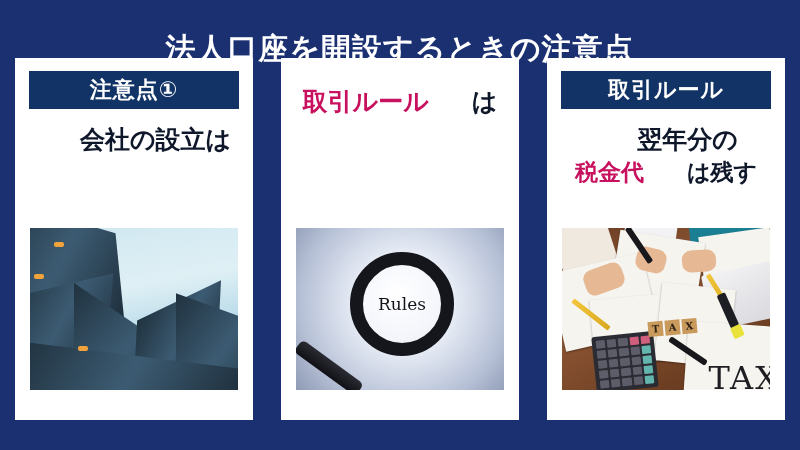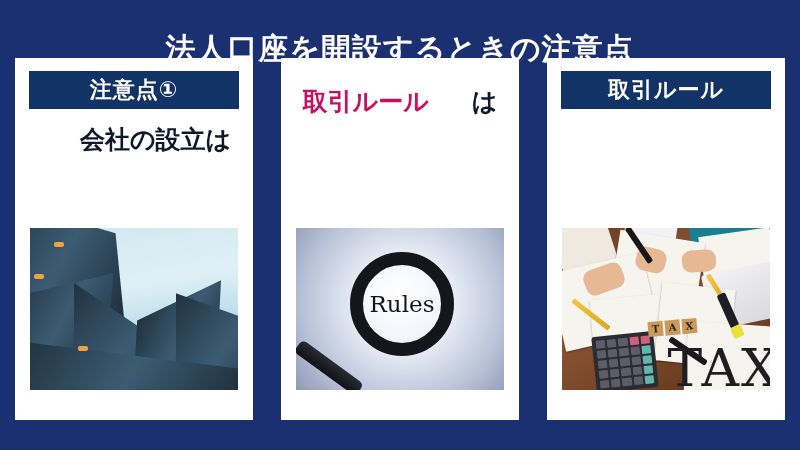--- a/index.html
+++ b/index.html
@@ -158,21 +158,21 @@
     box-sizing: border-box;
   }
   .photo-rules .lens-word {
     position: absolute;
     left: 54px; top: 24px;
     width: 104px; height: 104px;
     display: flex;
     align-items: center;
     justify-content: center;
     color: #14141a;
-    font-size: 23px;
+    font-size: 17px;
     font-family: "DejaVu Serif", serif;
     letter-spacing: 0px;
   }
   .photo-rules .handle {
     position: absolute;
     left: 2px; top: 110px;
     width: 76px; height: 15px;
     background: linear-gradient(180deg,#2b2b33,#101016);
     border-radius: 5px;
     transform: rotate(36deg);
@@ -276,21 +276,21 @@
     font-weight: bold;
     display: flex;
     align-items: center;
     justify-content: center;
     font-family: "DejaVu Serif", serif;
   }
   .photo-tax .bigtax {
     position: absolute;
     right: -10px; bottom: -4px;
     color: #1d1d22;
-    font-size: 52px;
+    font-size: 32px;
     font-family: "DejaVu Serif", serif;
     letter-spacing: 2px;
     line-height: 1;
   }
   .photo-tax .bigtax-sheet {
     position: absolute;
     right: -18px; bottom: -10px;
     width: 96px; height: 66px;
     background: #f7f5f0;
     transform: rotate(-3deg);
@@ -348,20 +348,28 @@
       <div class="photo photo-rules">
         <div class="handle"></div>
         <div class="lens-ring"></div>
         <div class="lens-word">Rules</div>
       </div>
     </div>
 
     <div class="card">
       <div class="card-header">
         <span class="card-header-label">取引ルール</span>
+      </div>
+      <div class="card-copy">
+        <div class="copy-line">
+          <span class="nv">翌年分の</span>
+        </div>
+        <div class="copy-line small">
+          <span class="hl">税金代</span><span class="nv">は残す</span>
+        </div>
       </div>
 
       <div class="photo photo-tax">
         <div class="bigtax-sheet"></div>
         <div class="sleeve ts1"></div>
         <div class="sleeve ts2"></div>
         <div class="sleeve ts3"></div>
         <div class="paper tp5"></div>
         <div class="laptop"></div>
         <div class="paper tp2"></div>

